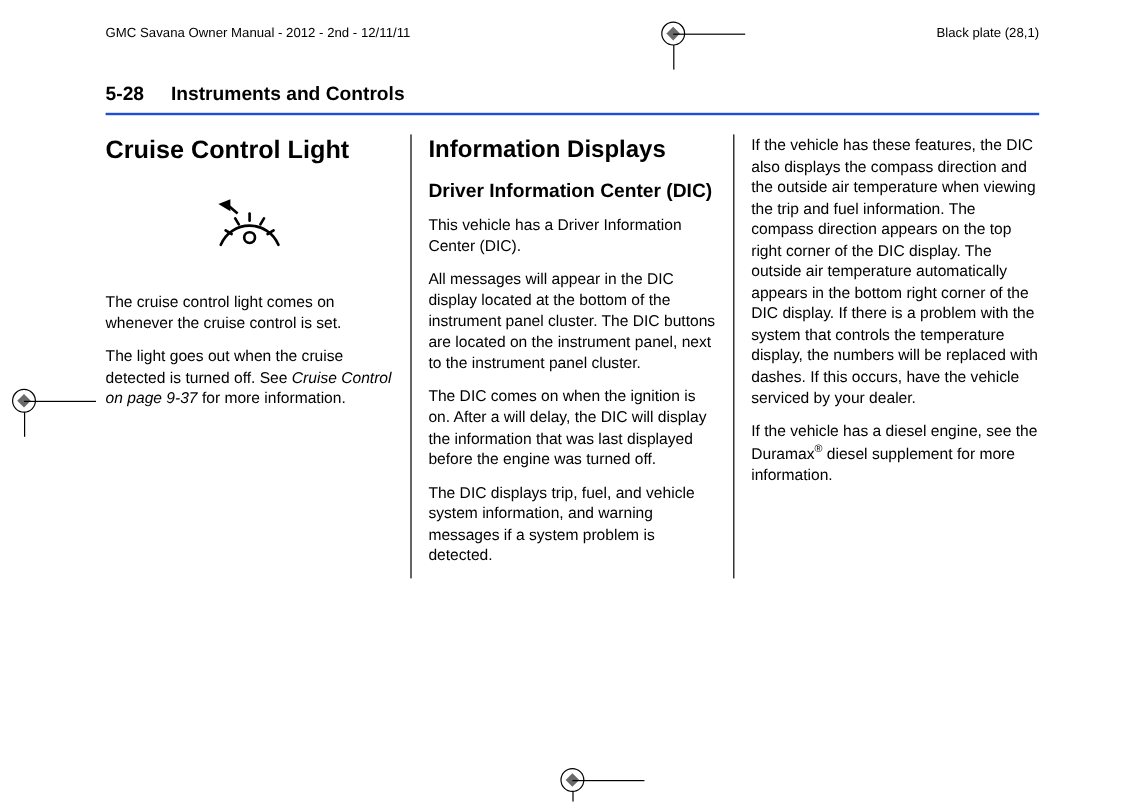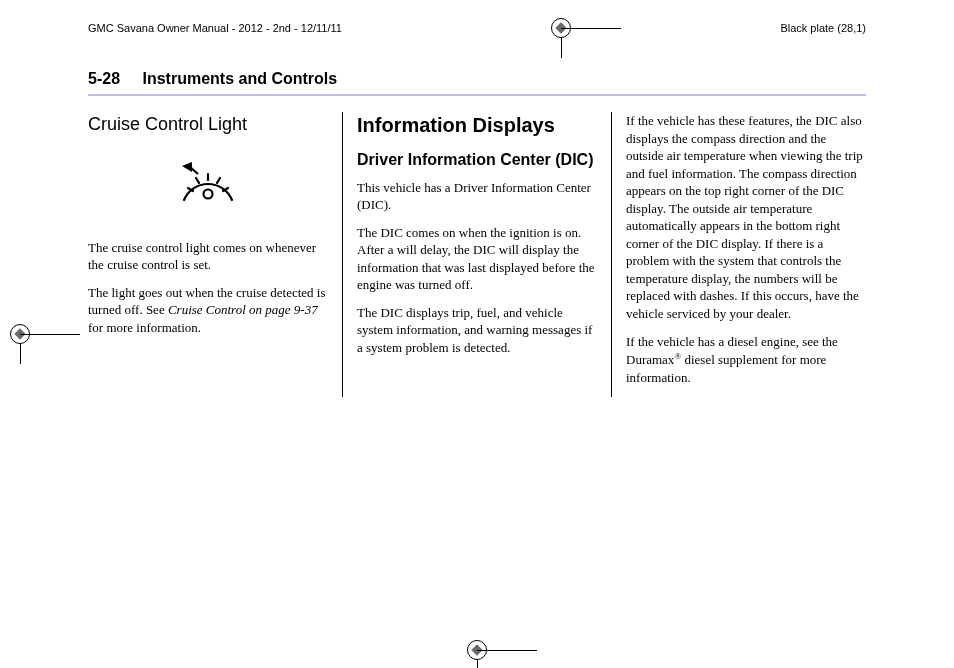--- a/index.html
+++ b/index.html
@@ -68,21 +68,21 @@
     transform: translateY(-50%);
   }
   .page {
     position: absolute;
     top: 70px;
     left: 88px;
     right: 88px;
     bottom: 60px;
   }
   .page-header {
-    border-bottom: 2px solid #c4b5fd;
+    border-bottom: 2px solid #1d4ed8;
     padding-bottom: 6px;
     margin-bottom: 16px;
   }
   .page-header .pn {
     font-weight: bold;
     font-size: 16px;
     margin-right: 18px;
   }
   .page-header .section {
     font-weight: bold;
@@ -97,35 +97,35 @@
     padding: 0 14px;
     font-size: 13px;
     line-height: 1.35;
   }
   .col + .col {
     border-left: 1px solid #000;
   }
   .col:first-child { padding-left: 0; }
   .col:last-child { padding-right: 0; }
   h2.h-bold {
-    font-size: 18px;
-    font-weight: normal;
+    font-size: 21px;
+    font-weight: bold;
     margin: 0 0 10px 0;
   }
   h1.h-big {
     font-size: 20px;
     font-weight: bold;
     margin: 0 0 10px 0;
   }
   h3.h-sub {
     font-size: 16px;
     font-weight: bold;
     margin: 0 0 8px 0;
   }
-  p { margin: 0 0 10px 0; font-family: Liberation Serif, serif; }
+  p { margin: 0 0 10px 0; }
   .icon-wrap {
     text-align: center;
     margin: 22px 0 26px 0;
   }
   .italic { font-style: italic; }
   sup { font-size: 9px; }
 </style>
 </head>
 <body>
 
@@ -169,20 +169,21 @@
       <p>The cruise control light comes on whenever the cruise control is set.</p>
       <p>
         <span>The light goes out when the cruise detected is turned off. See </span><span class="italic">Cruise Control on page 9‑37</span><span> for more information.</span>
       </p>
     </div>
 
     <div class="col">
       <h1 class="h-big">Information Displays</h1>
       <h3 class="h-sub">Driver Information Center (DIC)</h3>
       <p>This vehicle has a Driver Information Center (DIC).</p>
+      <p>All messages will appear in the DIC display located at the bottom of the instrument panel cluster. The DIC buttons are located on the instrument panel, next to the instrument panel cluster.</p>
       <p>The DIC comes on when the ignition is on. After a will delay, the DIC will display the information that was last displayed before the engine was turned off.</p>
       <p>The DIC displays trip, fuel, and vehicle system information, and warning messages if a system problem is detected.</p>
     </div>
 
     <div class="col">
       <p>If the vehicle has these features, the DIC also displays the compass direction and the outside air temperature when viewing the trip and fuel information. The compass direction appears on the top right corner of the DIC display. The outside air temperature automatically appears in the bottom right corner of the DIC display. If there is a problem with the system that controls the temperature display, the numbers will be replaced with dashes. If this occurs, have the vehicle serviced by your dealer.</p>
       <p>
         <span>If the vehicle has a diesel engine, see the Duramax</span><sup>®</sup><span> diesel supplement for more information.</span>
       </p>
     </div>

